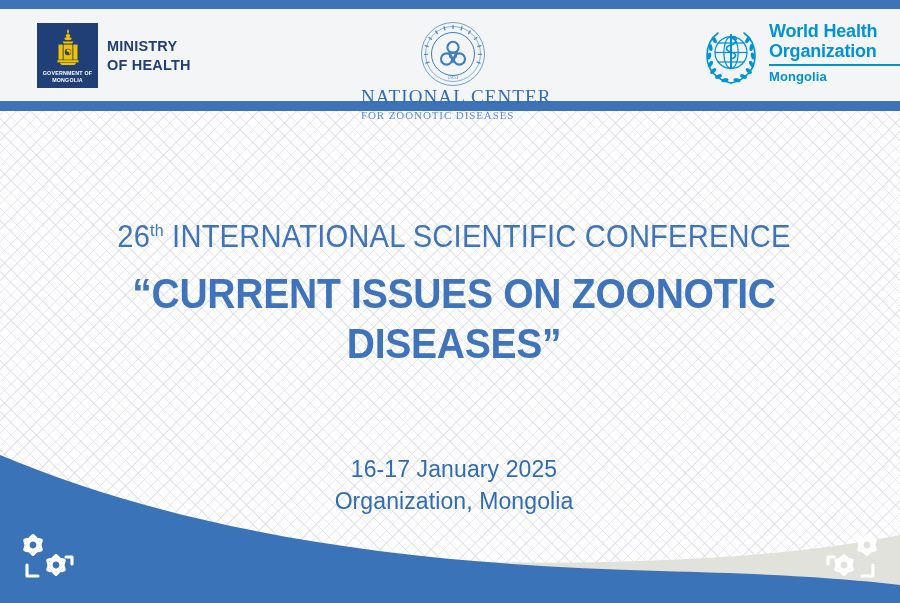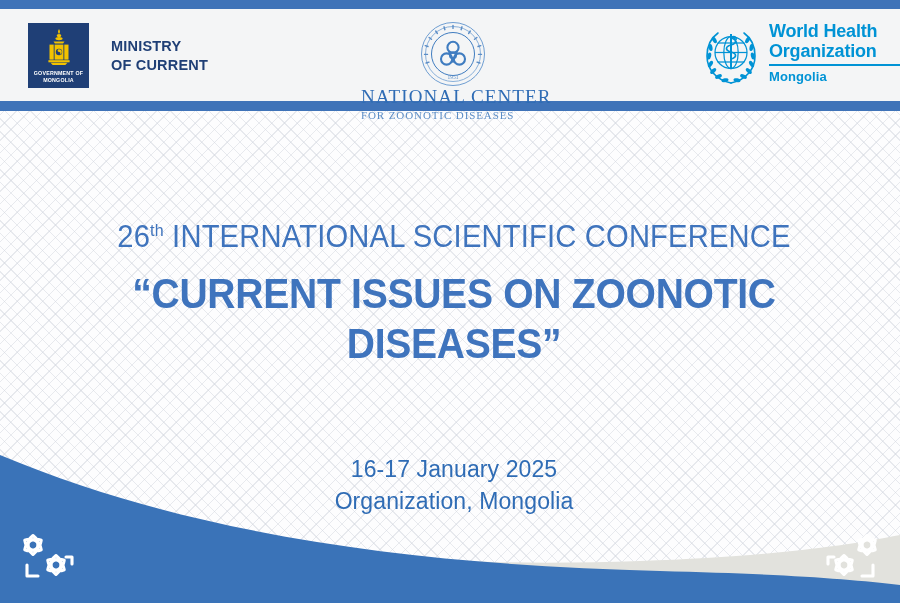--- a/index.html
+++ b/index.html
@@ -60,24 +60,23 @@
   .logo-row {
     position: absolute;
     left: 0; top: 9px;
     width: 900px; height: 92px;
     z-index: 6;
   }
 
   
   .moh {
     position: absolute;
-    left: 28px; top: 14px;
+    left: 37px; top: 14px;
     display: flex;
     align-items: center;
-    gap: 13px;
   }
   .moh-emblem {
     width: 61px;
     height: 65px;
     background: #1f3f76;
     position: relative;
     flex: none;
   }
   .soyombo {
     position: absolute;
@@ -258,21 +257,21 @@
           <rect x="6.4" y="32.2" width="21.2" height="2.1" fill="#f2c200"></rect>
           <path d="M8.6 34.8 h16.8 l-2 2.1 h-12.8 Z" fill="#f2c200"></path>
         </svg>
         <div class="moh-emblem-caption">
           <span>GOVERNMENT OF</span><br>
           <span>MONGOLIA</span>
         </div>
       </div>
       <div class="moh-name">
         <span>MINISTRY</span><br>
-        <span>OF CURRENT</span>
+        <span>OF HEALTH</span>
       </div>
     </div>
 
     <div class="nczd">
       <svg class="nczd-seal" viewBox="0 0 66 66">
         <circle cx="33" cy="33" r="31.5" fill="none" stroke="#6f9ed2" stroke-width="1"></circle>
         <circle cx="33" cy="33" r="27.5" fill="none" stroke="#6f9ed2" stroke-width="0.8"></circle>
         <circle cx="33" cy="33" r="21.5" fill="none" stroke="#3f7cc0" stroke-width="1"></circle>
 
         <g stroke="#5b8dc6" stroke-width="1.4" stroke-linecap="round">

